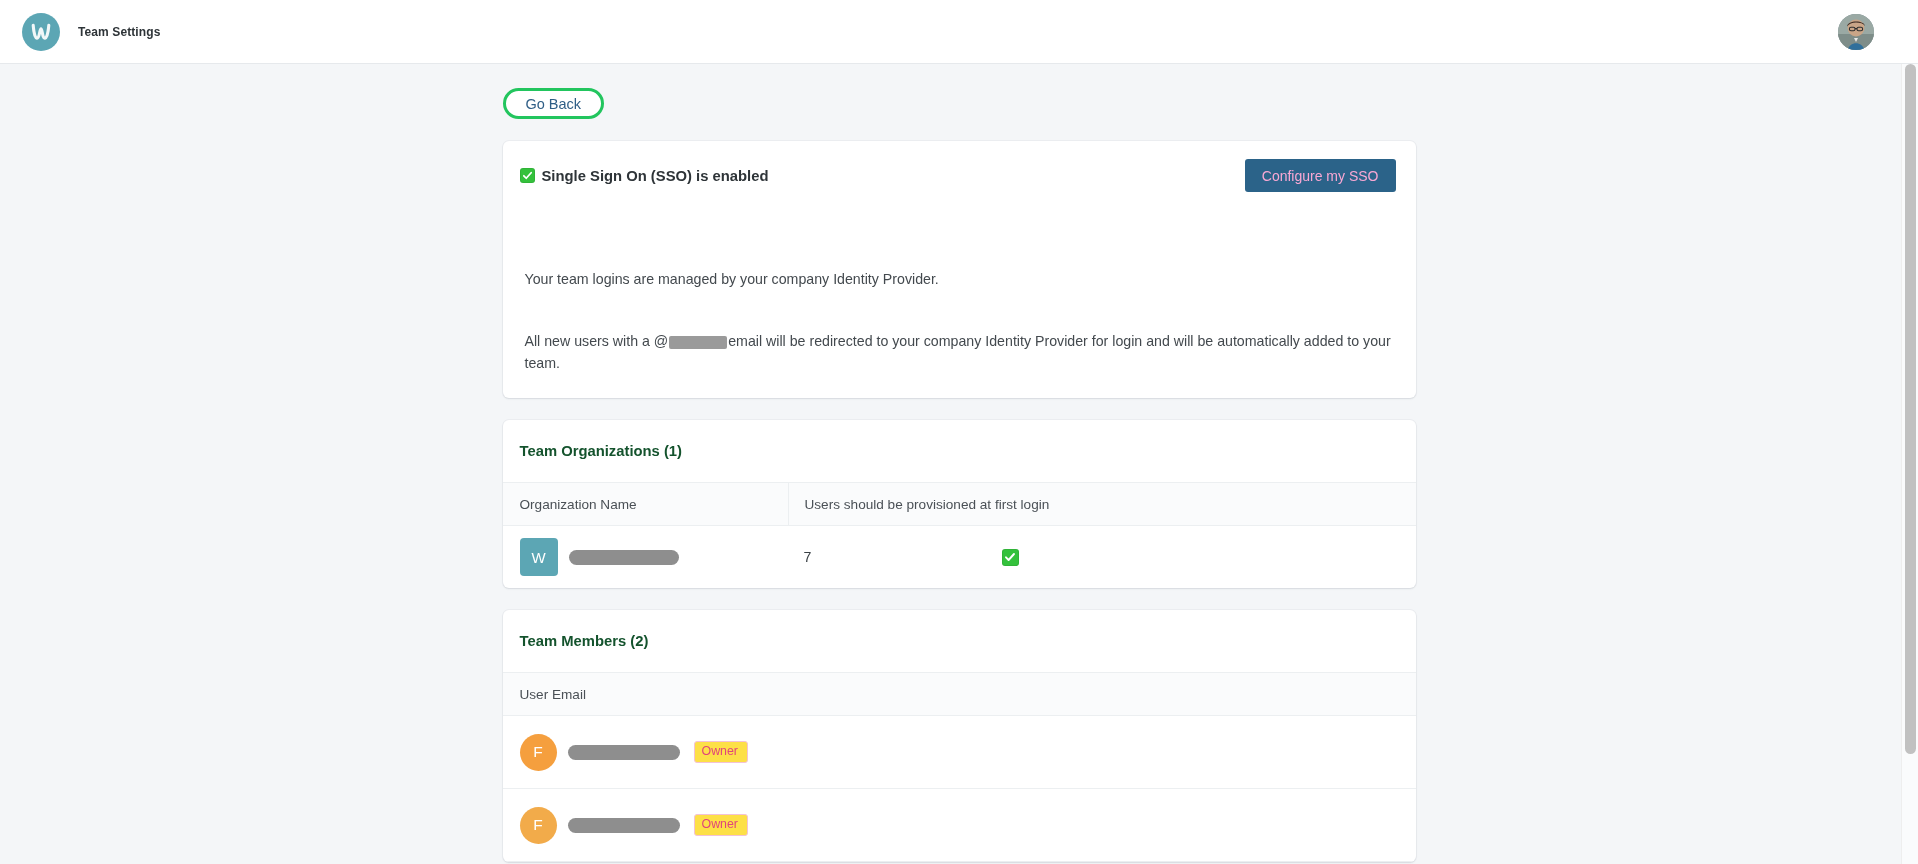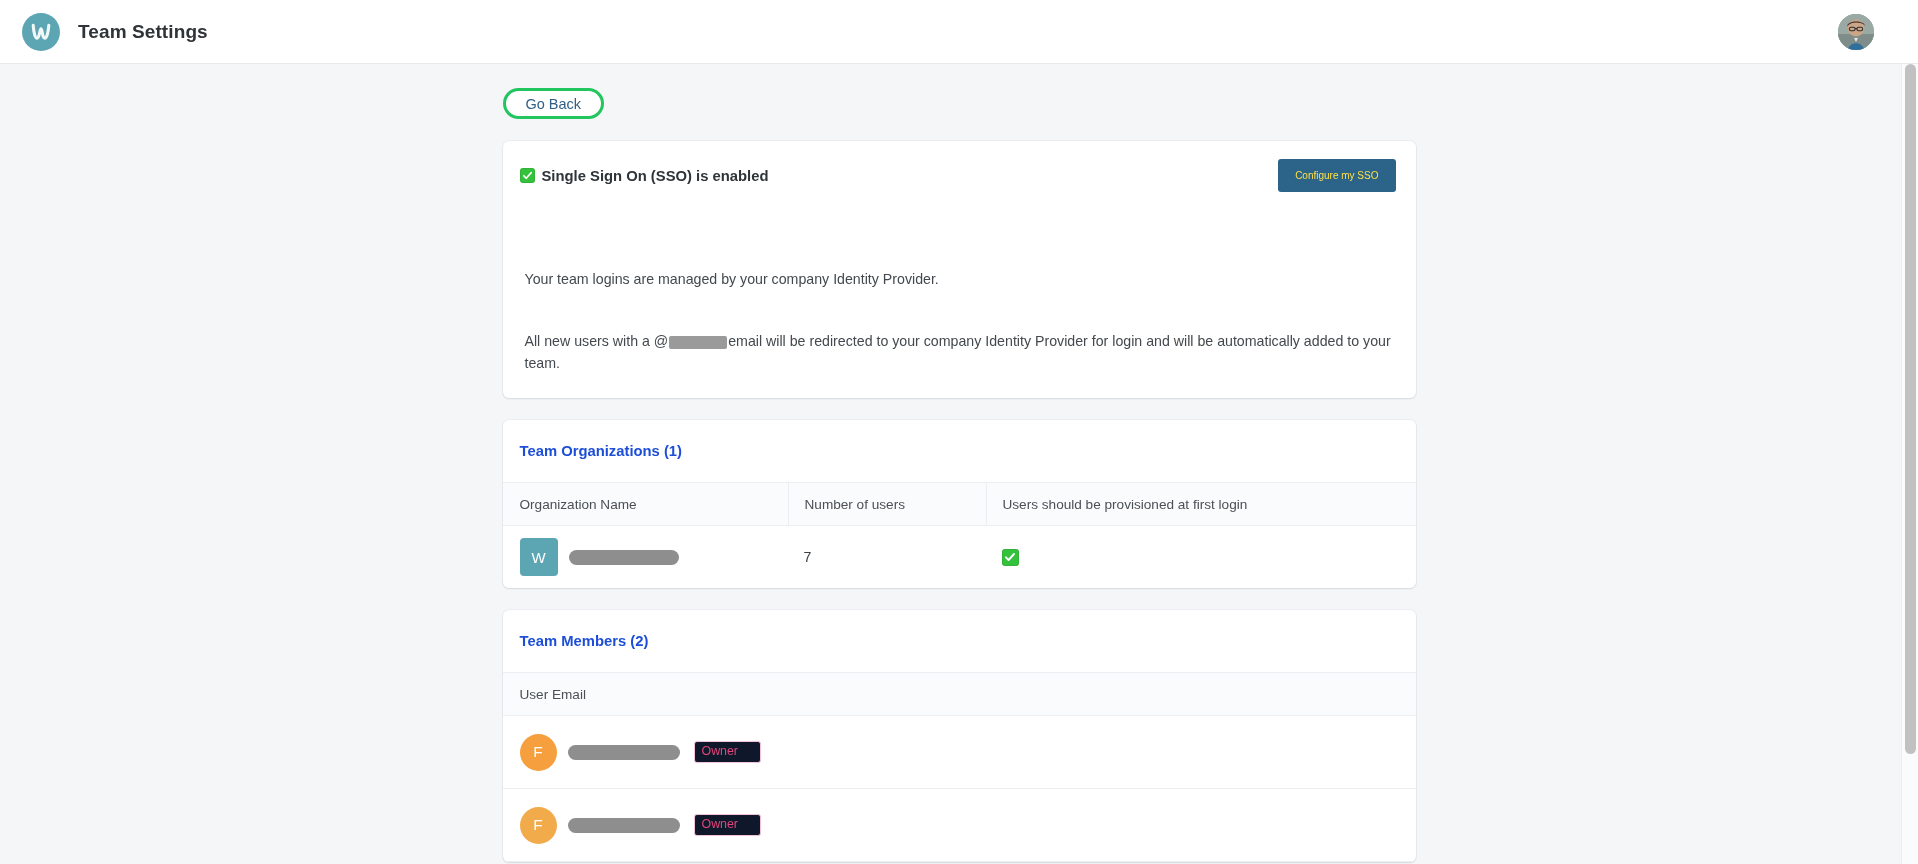--- a/index.html
+++ b/index.html
@@ -30,21 +30,21 @@
   }
   .logo-circle {
     width: 38px; height: 38px;
     border-radius: 50%;
     background: #5cA6B4;
     display: flex; align-items: center; justify-content: center;
     flex: 0 0 auto;
   }
   .logo-circle svg { display: block; }
   .app-title {
-    font-size: 19px;
+    font-size: 12px;
     font-weight: bold;
     color: #2e3438;
     letter-spacing: .1px;
   }
   .header-right {
     margin-left: auto;
     display: flex;
     align-items: center;
     padding-right: 22px;
   }
@@ -117,26 +117,26 @@
     display: inline-flex;
     align-items: center; justify-content: center;
     flex: 0 0 auto;
     box-shadow: inset 0 0 0 1px rgba(0,0,0,.07);
   }
   .emoji-check svg { display: block; }
 
   .btn-primary {
     margin-left: auto;
     background: #2b6389;
-    color: #fde047;
+    color: #f9a8d4;
     border: none;
     border-radius: 3px;
     height: 33px;
     padding: 0 17px;
-    font-size: 10px;
+    font-size: 14px;
     font-family: "Liberation Sans", sans-serif;
     cursor: pointer;
     white-space: nowrap;
   }
 
   .card-body {
     padding: 18px 22px 24px 22px;
   }
   .card-body p {
     font-size: 14.2px;
@@ -152,21 +152,21 @@
     height: 13px;
     width: 58px;
     background: #9a9a9a;
     border-radius: 2px;
     margin: 0 1px;
   }
 
   .section-title {
     font-size: 14.8px;
     font-weight: bold;
-    color: #1d4ed8;
+    color: #14532d;
   }
 
   
   .thead {
     display: flex;
     align-items: center;
     background: #fafbfc;
     border-top: 1px solid #eceff1;
     border-bottom: 1px solid #eceff1;
     height: 44px;
@@ -238,25 +238,25 @@
     width: 37px; height: 37px;
     border-radius: 50%;
     color: #ffffff;
     font-size: 15.5px;
     display: flex; align-items: center; justify-content: center;
     flex: 0 0 auto;
   }
   .bar-email { width: 112px; }
   .badge-owner {
     border: 1px solid #f3c2d6;
-    background: #0f172a;
+    background: #fde047;
     color: #e0457b;
     border-radius: 3px;
     font-size: 12.4px;
-    padding: 3px 22px 4px 7px;
+    padding: 3px 9px 4px 7px;
     line-height: 1;
     margin-left: 3px;
     white-space: nowrap;
   }
 
   
   .scrollbar-track {
     position: absolute;
     top: 0; right: 0;
     width: 17px;
@@ -328,21 +328,20 @@
       </div>
     </div>
 
     
     <div class="card">
       <div class="card-head">
         <span class="section-title">Team Organizations (1)</span>
       </div>
       <div class="thead">
         <div class="th col-org">Organization Name</div>
-        <div class="th col-num sep">Number of users</div>
         <div class="th col-prov sep">Users should be provisioned at first login</div>
       </div>
       <div class="trow">
         <div class="org-cell">
           <span class="org-avatar">W</span>
           <span class="bar-redact bar-org"></span>
         </div>
         <div class="num-cell">7</div>
         <div class="prov-cell">
           <span class="emoji-check lg">

